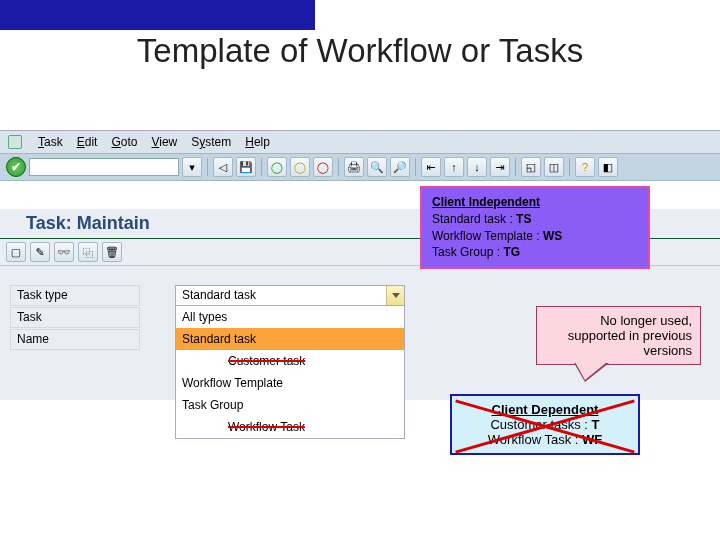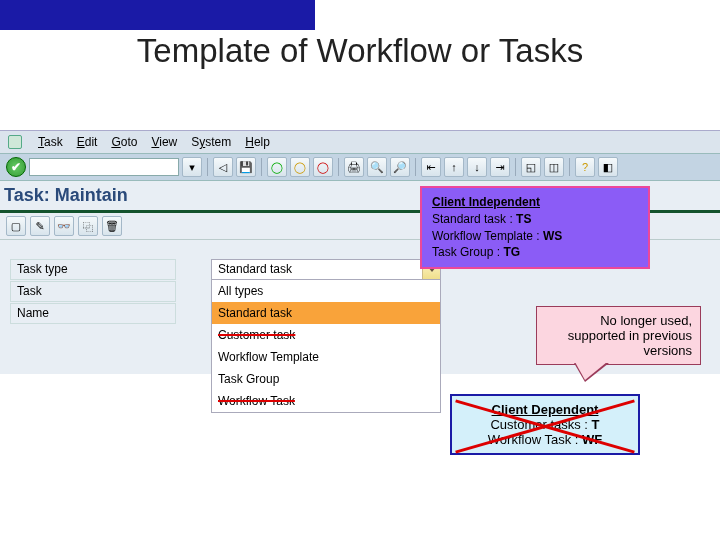--- a/index.html
+++ b/index.html
@@ -10,34 +10,34 @@
   .app { position:absolute; top:130px; left:0; width:720px; }
   .menubar { background:#dbe4ed; border-top:1px solid #aac; padding:4px 8px; font-size:12px; display:flex; gap:14px; align-items:center; }
   .menu-icon { width:14px; height:14px; border:1px solid #5a8; background:#cfe8d8; border-radius:2px; margin-right:2px; }
   .menubar span { cursor:default; }
   .menubar span u { text-decoration:underline; }
   .toolbar { background:#c3d4e3; border-top:1px solid #9bb; border-bottom:1px solid #9bb; padding:3px 6px; display:flex; align-items:center; gap:3px; }
   .tbtn { width:20px; height:20px; background:linear-gradient(#f5f9fb,#d8e4ec); border:1px solid #a4b8c8; border-radius:2px; display:flex; align-items:center; justify-content:center; font-size:11px; }
   .green-btn { width:20px; height:20px; background:radial-gradient(circle,#6c6,#393); border:1px solid #060; border-radius:11px; display:flex; align-items:center; justify-content:center; color:#fff; font-weight:bold; font-size:12px; }
   .cmd { width:150px; height:18px; background:#fff; border:1px solid #8aa; }
   .sep { width:1px; height:18px; background:#9ab; margin:0 2px; }
-  .screen-title { background:#e8eef4; padding:4px 4px; font-size:18px; font-weight:bold; color:#2a4a7a; border-bottom:3px solid #14532d; }
+  .screen-title { background:#e8eef4; padding:4px 26px; font-size:18px; font-weight:bold; color:#2a4a7a; border-bottom:1px solid #14532d;margin-top:28px; }
   .sub-toolbar { background:#e8eef4; padding:3px 6px; display:flex; gap:4px; border-bottom:1px solid #bcc; }
   .form-area { background:#e8eef4; padding:18px 10px 50px; position:relative; }
   .row { display:flex; align-items:center; height:22px; }
-  .lbl { width:166px; background:#e8eef4; border:1px solid #cdd; padding:0 6px; font-size:12px; line-height:19px; height:21px; }
+  .lbl { width:130px; background:#e8eef4; border:1px solid #cdd; padding:0 6px; font-size:12px; line-height:19px; height:21px; }
   .dropdown { position:relative; width:230px; margin-left:35px; }
   .dd-btn { display:flex; height:21px; border:1px solid #aab; background:#fff; }
   .dd-val { flex:1; padding:0 6px; line-height:19px; background:#fff; font-size:12px; }
   .dd-ar { width:18px; background:linear-gradient(#fdf5c8,#f0df8c); border-left:1px solid #cb8; display:flex; align-items:center; justify-content:center; }
   .dd-ar::after { content:""; border-left:4px solid transparent; border-right:4px solid transparent; border-top:5px solid #654; }
   .dd-list { position:absolute; top:20px; left:0; width:230px; background:#fff; border:1px solid #aab; z-index:5; }
   .dd-item { padding:2px 6px; font-size:12px; line-height:18px; }
   .dd-sel { background:#f9a33a; color:#000; }
-  .struck { text-decoration:line-through; text-decoration-color:#d00; text-decoration-thickness:2px; }
+  .struck { text-decoration:line-through; text-decoration-color:#d00; text-decoration-thickness:2px;margin-left:46px; }
   
   .callout { position:absolute; border:2px solid #ec4899; background:#8b5cf6; padding:6px 10px; font-size:12px; line-height:1.4; }
   .callout-ci { top:186px; left:420px; width:230px; }
   .callout-ci u { text-decoration:underline; font-weight:bold; }
   .callout-pink { position:absolute; top:306px; left:536px; width:165px; background:#fcd6e0; border:1px solid #9a3b5a; padding:6px 8px; text-align:right; font-size:13px; }
   .callout-pink::after { content:""; position:absolute; bottom:-16px; left:38px; width:0; height:0; border-left:10px solid transparent; border-right:22px solid transparent; border-top:18px solid #fcd6e0; }
   .callout-pink::before { content:""; position:absolute; bottom:-18px; left:37px; width:0; height:0; border-left:11px solid transparent; border-right:24px solid transparent; border-top:19px solid #9a3b5a; }
   .callout-cd { position:absolute; top:394px; left:450px; width:190px; text-align:center; }
   .callout-cd .box { border:2px solid #1a1aa6; background:#d4f0fa; padding:6px 8px; position:relative; }
   .callout-cd u { text-decoration:underline; font-weight:bold; }

